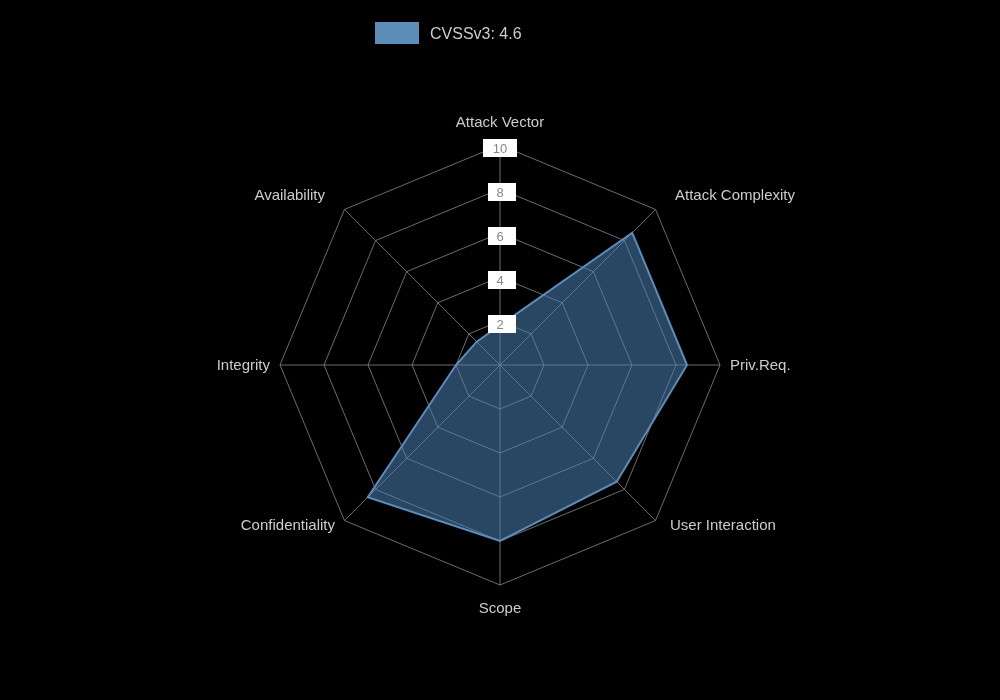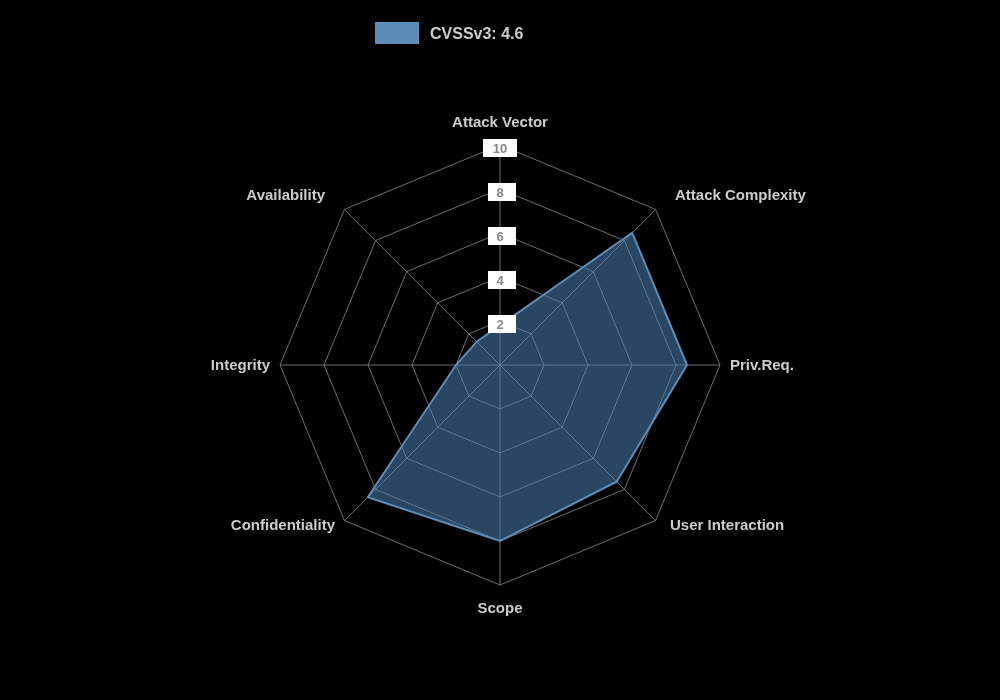--- a/index.html
+++ b/index.html
@@ -9,21 +9,20 @@
       background: #000;
       display: flex;
       align-items: center;
       justify-content: center;
       font-family: Arial, sans-serif;
     }
     .chart-container {
       position: relative;
       width: 1000px;
       height: 700px;
-      font-weight: bold;
     }
     svg {
       width: 1000px;
       height: 700px;
     }
     .label {
       font-size: 15px;
       fill: #ccc;
     }
     .axis-label {

